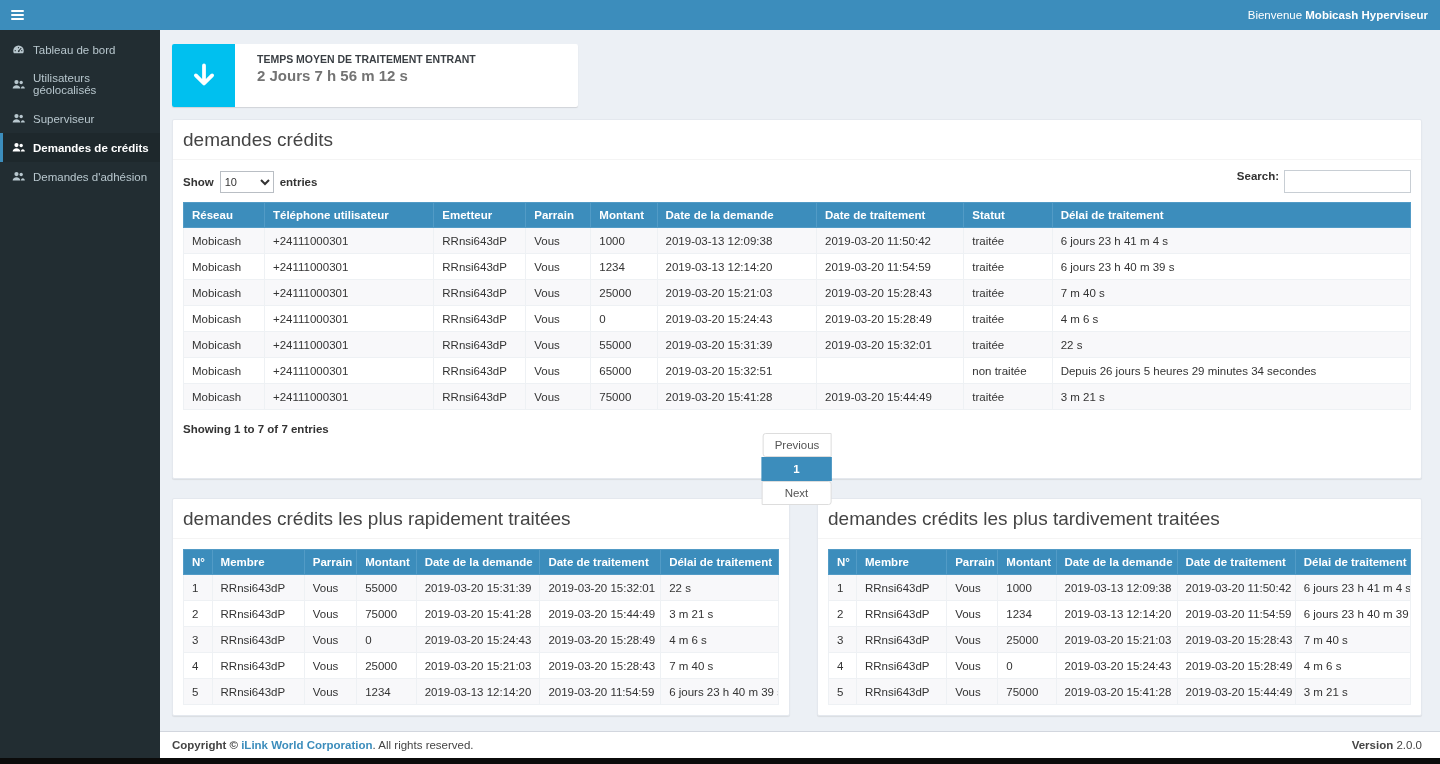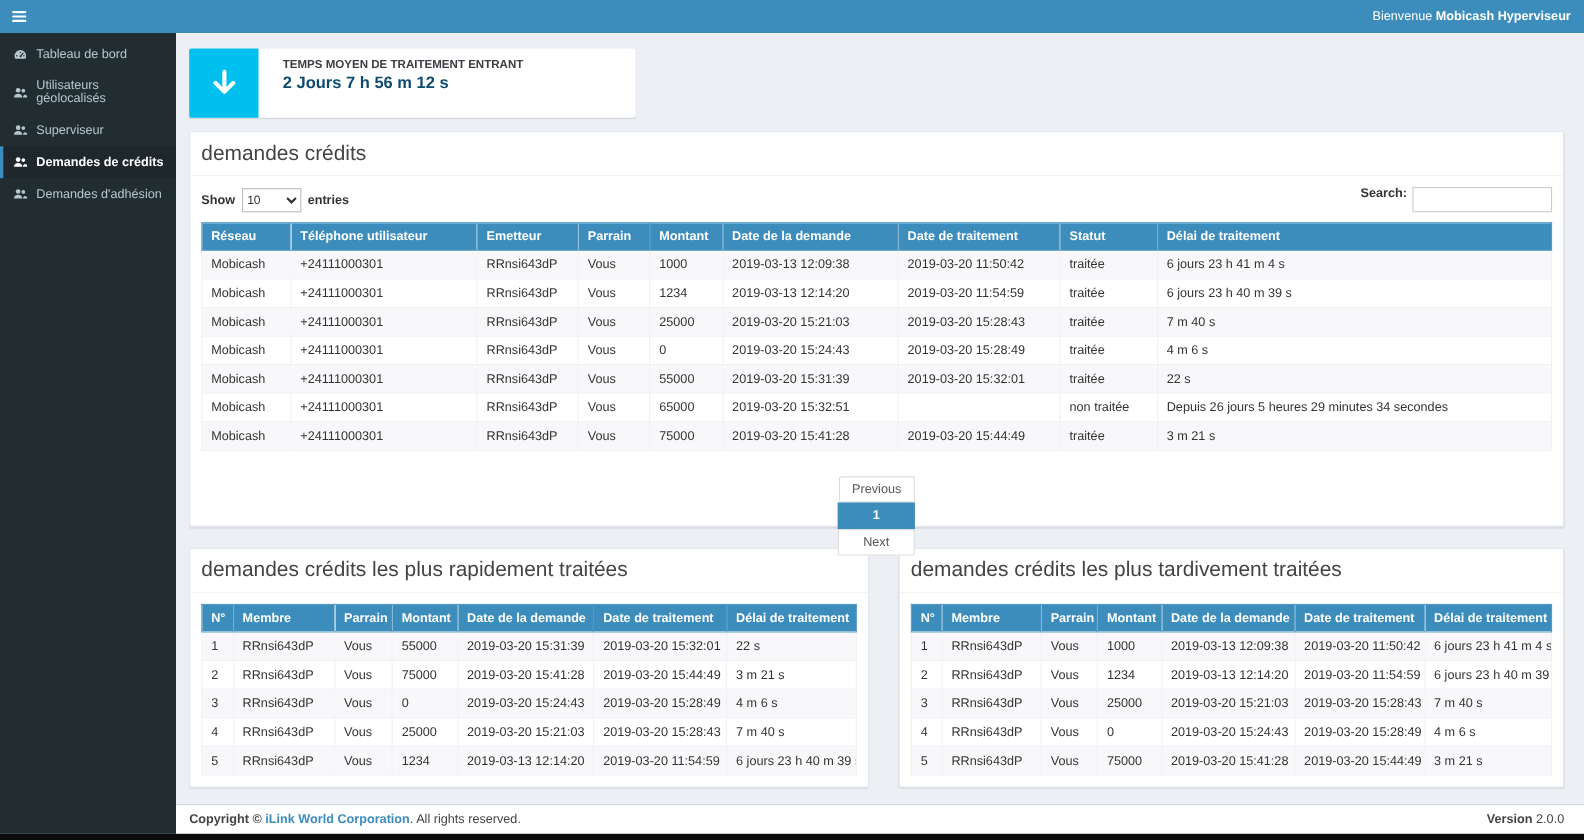--- a/index.html
+++ b/index.html
@@ -27,21 +27,21 @@
 
   
   .content { position:absolute; top:30px; left:160px; right:0; bottom:33px; padding:14px 18px 0 12px; overflow:hidden; }
 
   
   .info-box { width:406px; height:63px; background:#fff; box-shadow:0 1px 1px rgba(0,0,0,.12); display:flex; margin-bottom:12px; border-radius:2px;gap:12px; }
   .info-icon { width:63px; height:63px; background:#00c0ef; display:flex; align-items:center; justify-content:center; border-radius:2px 0 0 2px; }
   .info-icon svg { width:30px; height:30px; }
   .info-text { padding:9px 10px 0 10px; }
   .info-label { font-size:10.5px; font-weight:bold; color:#3a3f44; }
-  .info-value { font-size:15px; font-weight:bold; color:#0c4a6e; margin-top:2px; }
+  .info-value { font-size:15px; font-weight:bold; color:#737373; margin-top:2px; }
 
   
   .panel { background:#fff; border:1px solid #e4e8ee; box-shadow:0 1px 1px rgba(0,0,0,.08); border-radius:2px; }
   .panel-title { padding:9px 10px 8px 10px; font-size:19px; color:#444; border-bottom:1px solid #f4f4f4; }
   .panel-body { padding:10px; }
   .main-panel { margin-bottom:19px; }
 
   .controls { display:flex; justify-content:space-between; align-items:center; margin-bottom:9px; font-size:11.5px; font-weight:bold; color:#333; }
   .show-group { display:flex; align-items:center; gap:6px; }
   .entries-select { width:54px; height:22px; font-size:11px; border:1px solid #b9bec4; background:#fff; color:#333; font-family:"Liberation Sans", sans-serif; }
@@ -271,20 +271,21 @@
                 <td>Vous</td>
                 <td>75000</td>
                 <td>2019-03-20 15:41:28</td>
                 <td>2019-03-20 15:44:49</td>
                 <td>traitée</td>
                 <td>3 m 21 s</td>
               </tr>
             </tbody>
         </table>
         <div class="table-footer">
+          <div class="showing">Showing 1 to 7 of 7 entries</div>
           <div class="pagination">
             <button class="page-btn first">Previous</button>
             <button class="page-btn active">1</button>
             <button class="page-btn last">Next</button>
           </div>
         </div>
       </div>
     </section>
 
     <div class="bottom-row">

